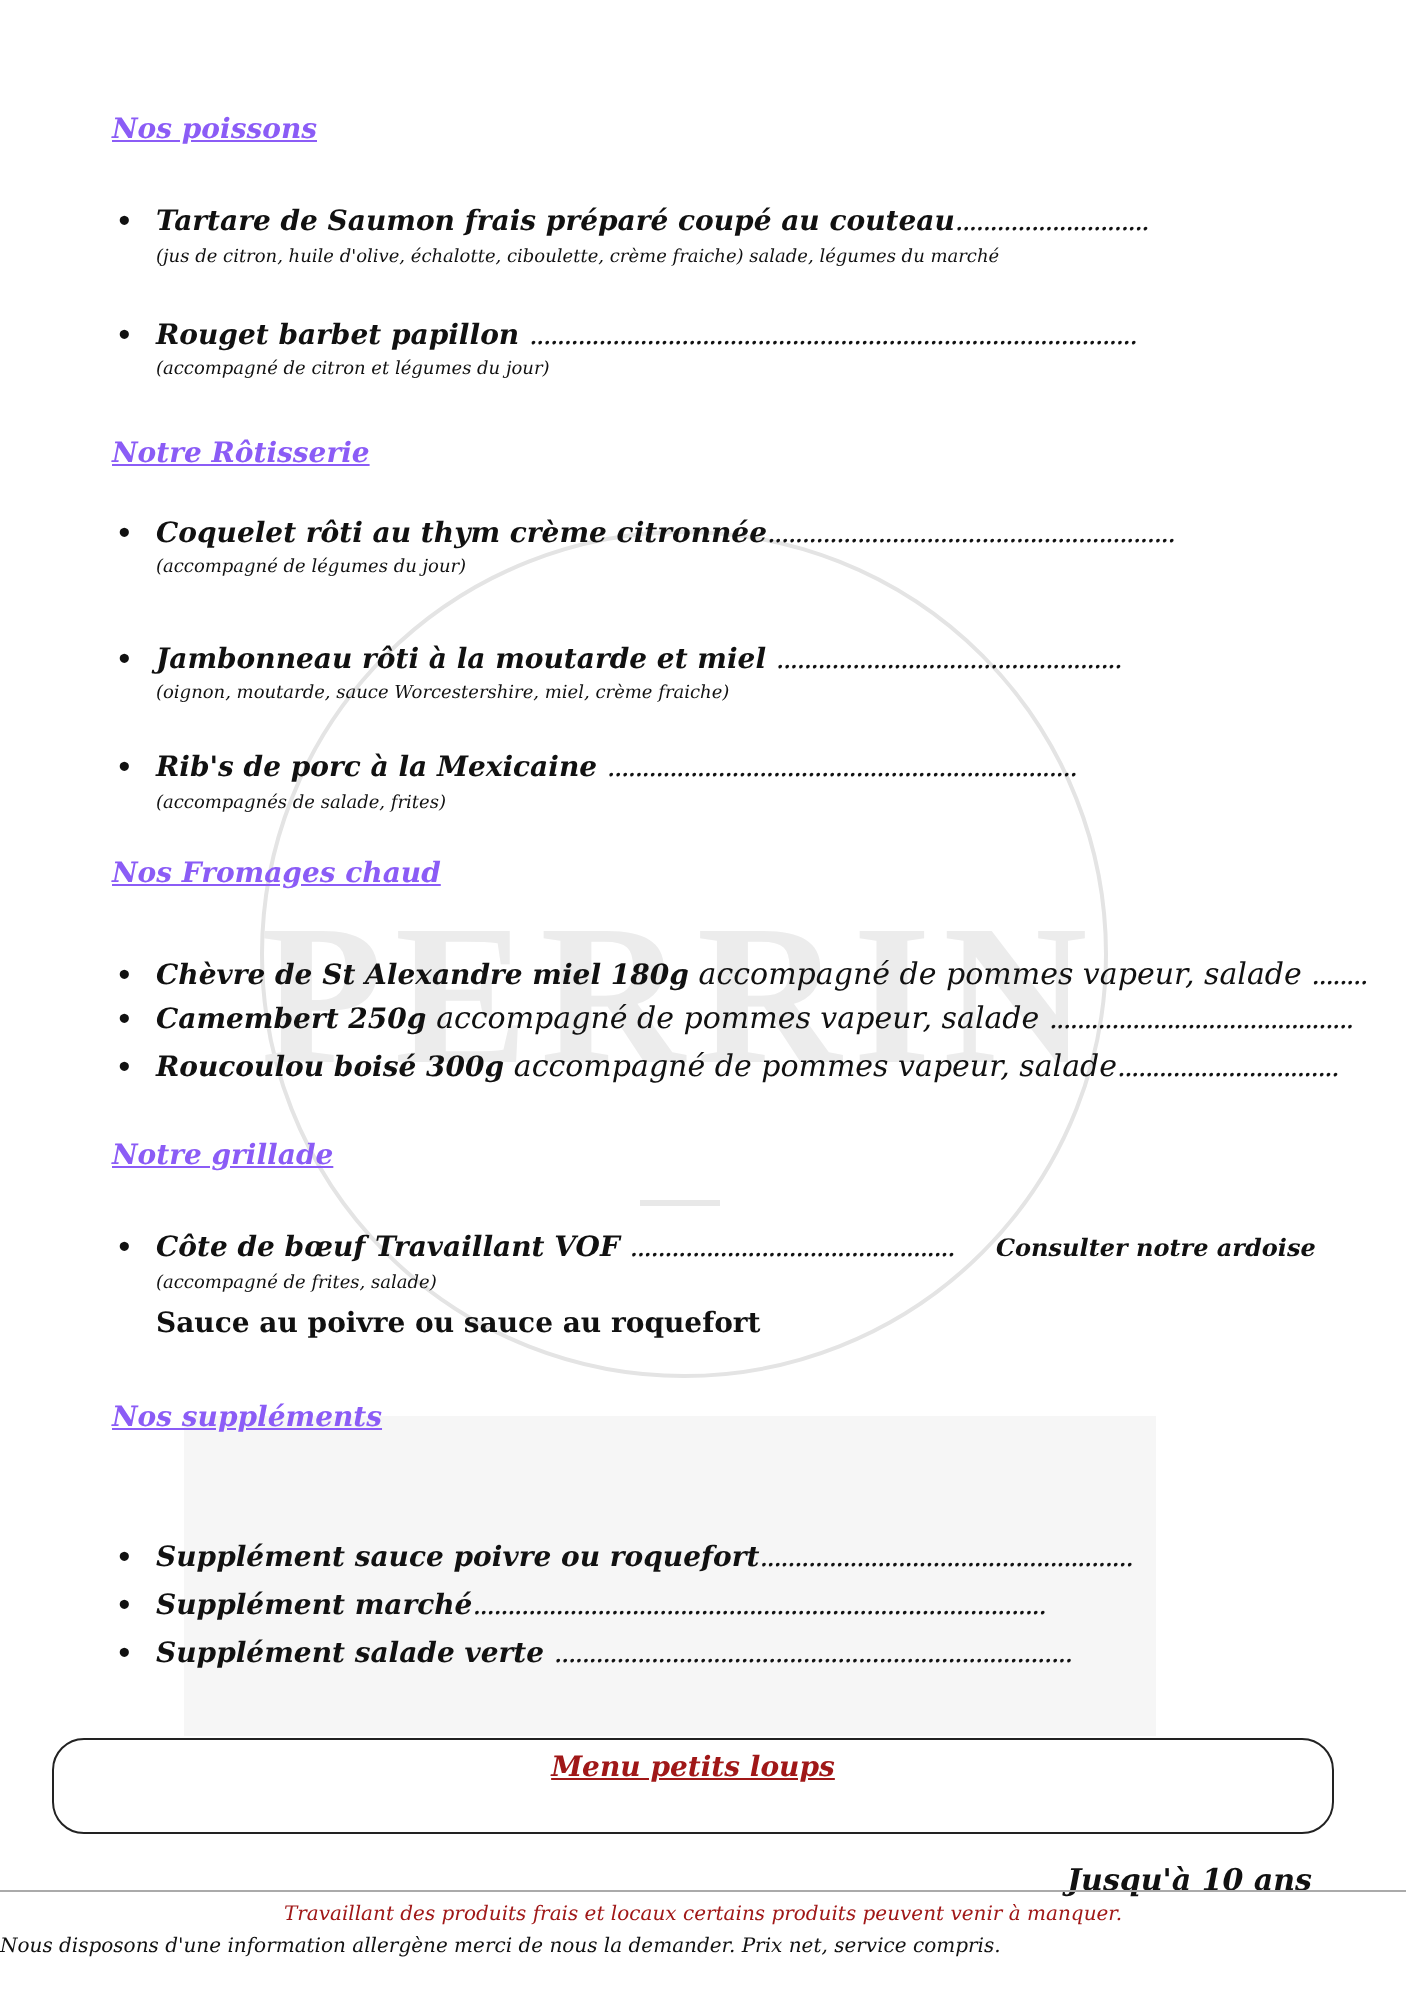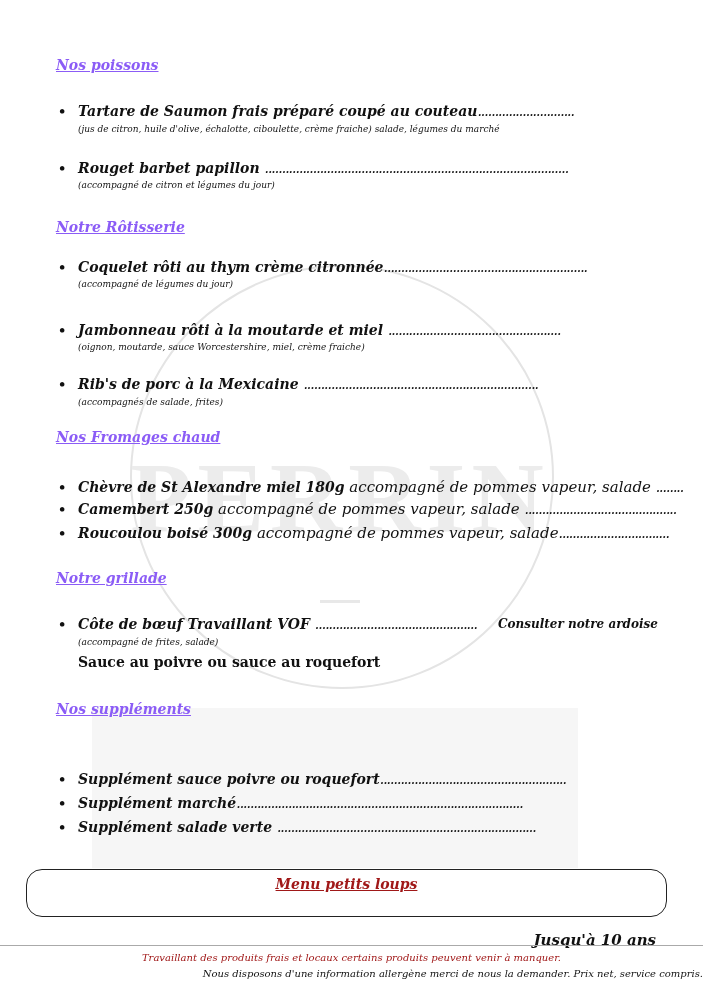--- a/index.html
+++ b/index.html
@@ -32,21 +32,21 @@
 
     .kids-box { position: absolute; left: 26px; top: 869px; width: 641px; height: 48px;
       border: 1.5px solid #222; border-radius: 16px; box-sizing: border-box; }
     .kids-title { position: absolute; left: 0; right: 0; top: 6px; text-align: center;
       font-style: italic; font-weight: bold; font-size: 14px; color: #a01818; text-decoration: underline; }
     .kids-desc { position: absolute; left: 60px; top: 38px; font-style: italic; font-weight: bold; font-size: 15px; }
     .kids-age { position: absolute; right: 10px; top: 38px; font-style: italic; font-weight: bold; font-size: 15px; margin-top: 23px; }
     .rule { position: absolute; left: 0; top: 945px; width: 703px; height: 1px; background: #aaa; }
     .foot1 { position: absolute; left: 0; right: 0; top: 952px; text-align: center; font-style: italic;
       font-size: 10px; color: #a01818; }
-    .foot2 { position: absolute; left: 0; right: 0; top: 968px; text-align: right; font-style: italic;
+    .foot2 { position: absolute; left: 0; right: 0; top: 968px; text-align: left; font-style: italic;
       font-size: 10px; color: #111; }
   </style>
 </head>
 <body>
 
 <div class="page">
 
   <div class="watermark">
     <div class="wm-circle"></div>
     <div class="wm-big">PERRIN</div>

